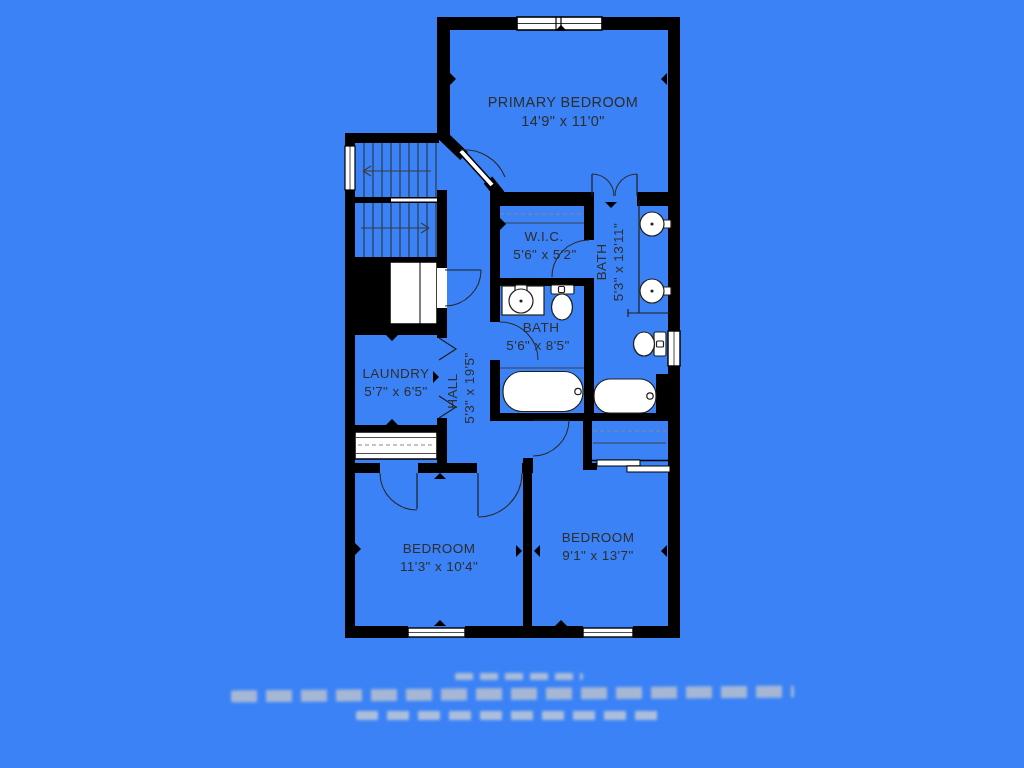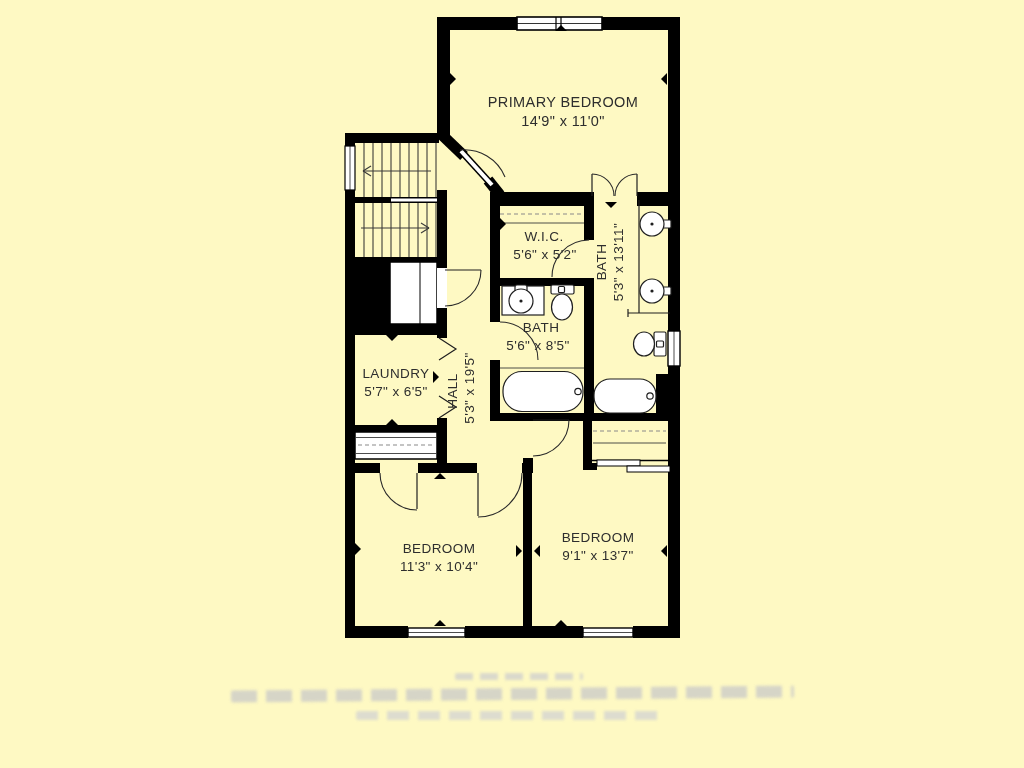--- a/index.html
+++ b/index.html
@@ -1,16 +1,16 @@
 <!DOCTYPE html>
 <html><head>
 <meta charset="utf-8">
 <style>
   html,body{margin:0;padding:0;background:#fff;}
-  #stage{position:relative;width:1024px;height:768px;background:#fef9c3;overflow:hidden;
+  #stage{position:relative;width:1024px;height:768px;background:#3b82f6;overflow:hidden;
          font-family:"Liberation Sans", sans-serif;}
   svg{position:absolute;left:0;top:0;}
   svg text{font-family:"Liberation Sans", sans-serif;fill:#2e2e2e;letter-spacing:.4px;}
   .lbl{font-size:13.5px;}
   .lbl-lg{font-size:14.5px;}
   .wall{fill:#000;}
   .thin{stroke:#1f1f1f;stroke-width:1.2;fill:none;}
   .fix{stroke:#1f1f1f;stroke-width:1.2;fill:#fff;}
   .arc{stroke:#2b2b2b;stroke-width:1.1;fill:none;}
   .tread{stroke:#2a2a2a;stroke-width:1;}

